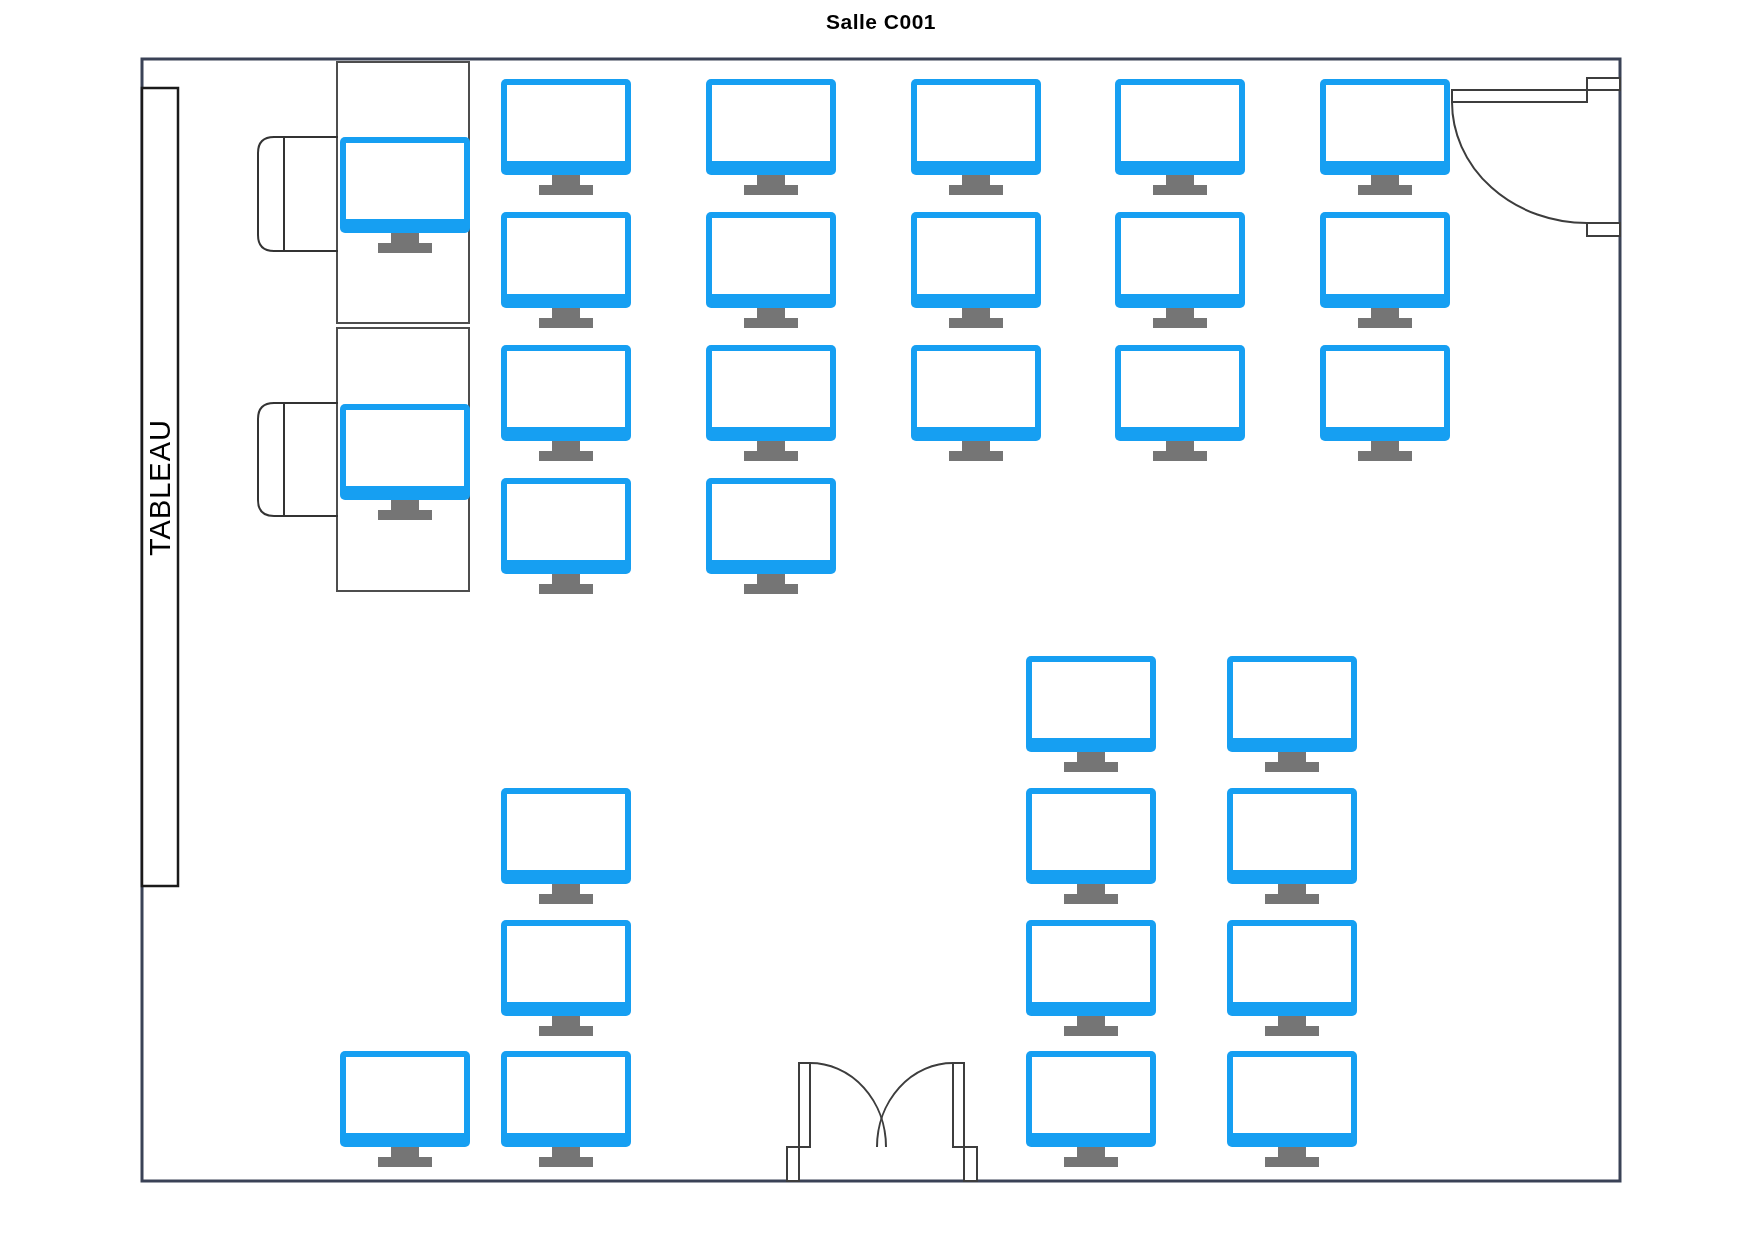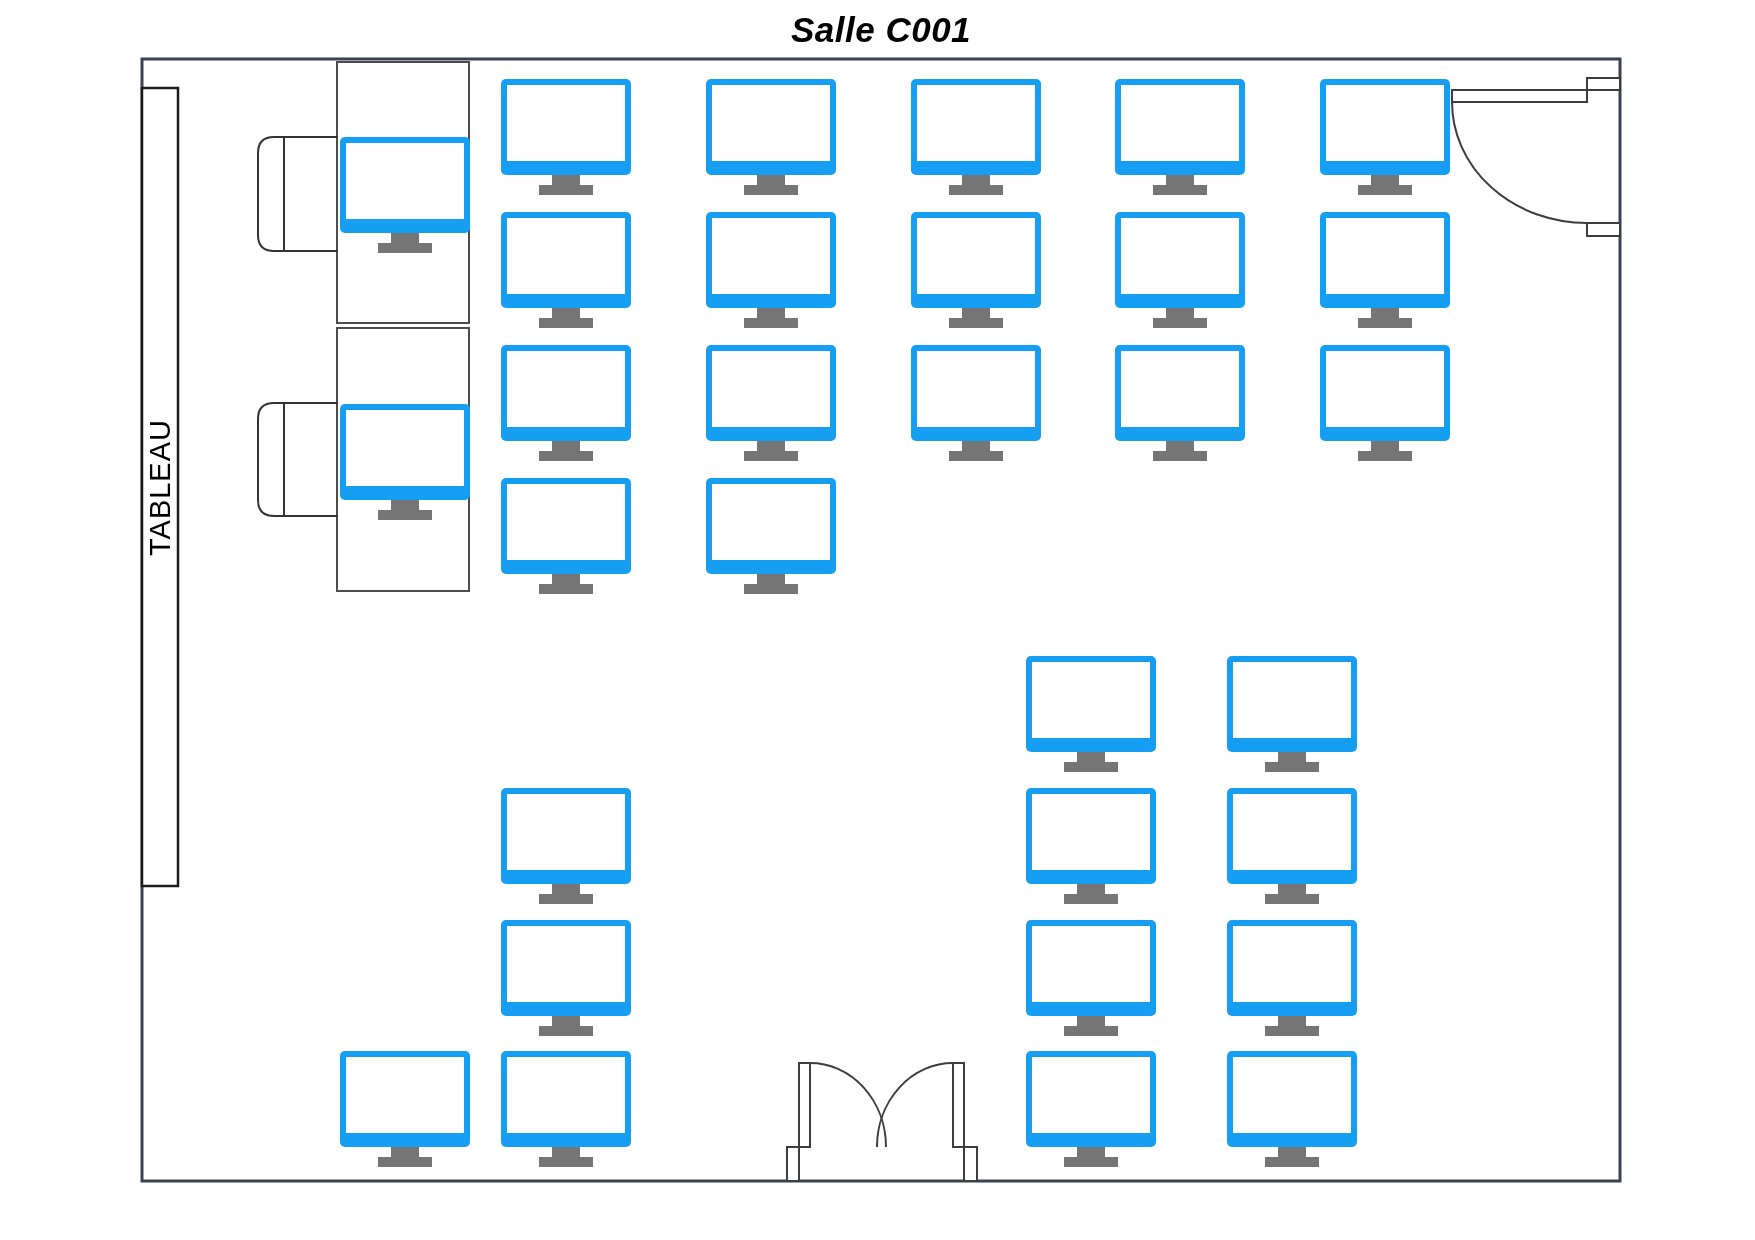--- a/index.html
+++ b/index.html
@@ -1,20 +1,20 @@
 <!DOCTYPE html>
 <html><head>
 <meta charset="utf-8">
 <style>
   html,body{margin:0;padding:0;background:#ffffff;}
   body{width:1755px;height:1240px;position:relative;overflow:hidden;
        font-family:"Liberation Sans",sans-serif;}
   #canvas{position:absolute;left:0;top:0;}
   .page-title{position:absolute;left:142px;top:10px;width:1478px;text-align:center;
-              font-size:35px;font-weight:700;color:#000;letter-spacing:.5px;font-style:italic;}
+              font-size:21px;font-weight:700;color:#000;letter-spacing:.5px;}
   .board-label-box{position:absolute;left:142px;top:88px;width:36px;height:798px;
                    display:flex;align-items:center;justify-content:center;pointer-events:none;}
   .board-label{transform:rotate(-90deg);transform-origin:center center;white-space:nowrap;
                font-size:29px;font-weight:400;color:#000;letter-spacing:1px;}
 </style>
 </head>
 <body>
 
 <svg id="canvas" width="1755" height="1240" viewBox="0 0 1755 1240">
     <rect x="142" y="59" width="1478" height="1122" fill="none" stroke="#3A4256" stroke-width="3"></rect>

